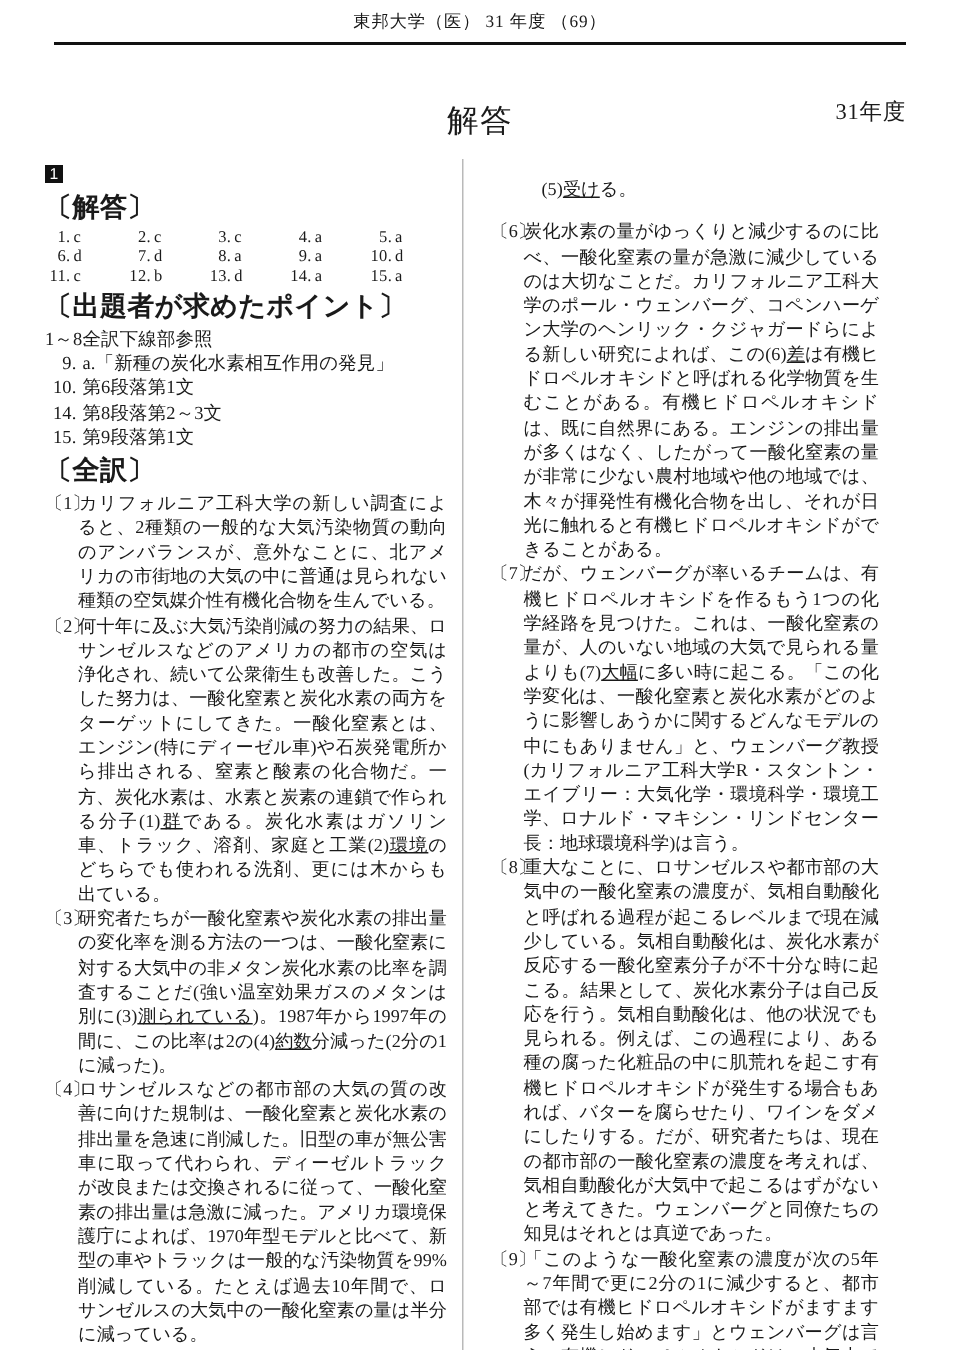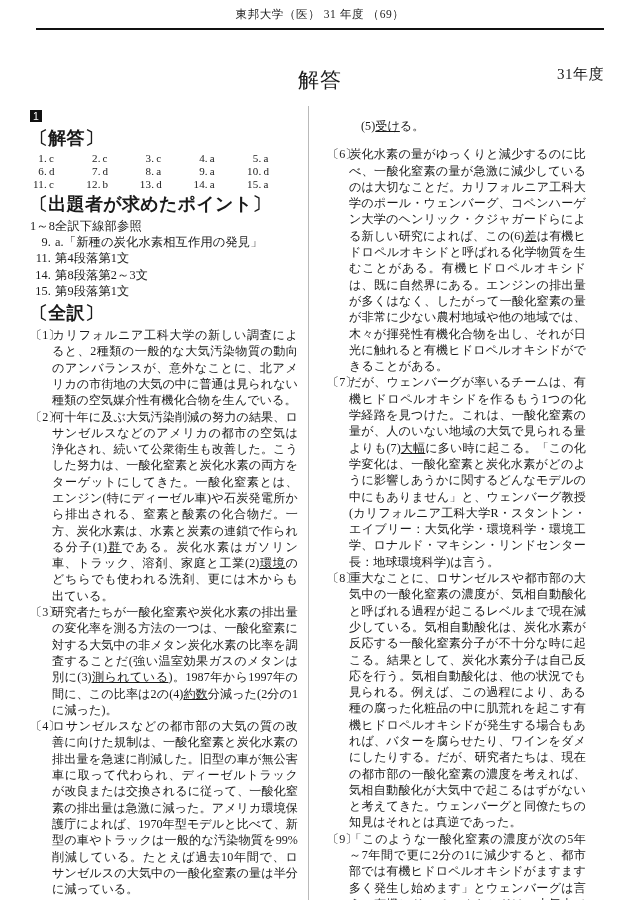--- a/index.html
+++ b/index.html
@@ -206,21 +206,21 @@
         <div class="ans-cell"><span class="ans-num">13.</span><span class="ans-val">d</span></div>
         <div class="ans-cell"><span class="ans-num">14.</span><span class="ans-val">a</span></div>
         <div class="ans-cell"><span class="ans-num">15.</span><span class="ans-val">a</span></div>
       </div>
 
       <div class="bracket-head">〔出題者が求めたポイント〕</div>
 
       <div class="point-list">
         <div class="point-row"><span class="point-lbl">1～8.</span><span class="point-txt">全訳下線部参照</span></div>
         <div class="point-row"><span class="point-lbl">9.</span><span class="point-txt">a.「新種の炭化水素相互作用の発見」</span></div>
-        <div class="point-row"><span class="point-lbl">11.</span><span class="point-txt">第4段落第1文</span></div>
+        <div class="point-row"><span class="point-lbl">10.</span><span class="point-txt">第6段落第1文</span></div>
         <div class="point-row"><span class="point-lbl">14.</span><span class="point-txt">第8段落第2～3文</span></div>
         <div class="point-row"><span class="point-lbl">15.</span><span class="point-txt">第9段落第1文</span></div>
       </div>
 
       <div class="bracket-head">〔全訳〕</div>
 
       <p class="para"><span class="para-num">〔1〕</span><span>カリフォルニア工科大学の新しい調査によると、2種類の一般的な大気汚染物質の動向のアンバランスが、意外なことに、北アメリカの市街地の大気の中に普通は見られない種類の空気媒介性有機化合物を生んでいる。</span></p>
 
       <p class="para"><span class="para-num">〔2〕</span><span>何十年に及ぶ大気汚染削減の努力の結果、ロサンゼルスなどのアメリカの都市の空気は浄化され、続いて公衆衛生も改善した。こうした努力は、一酸化窒素と炭化水素の両方をターゲットにしてきた。一酸化窒素とは、エンジン(特にディーゼル車)や石炭発電所から排出される、窒素と酸素の化合物だ。一方、炭化水素は、水素と炭素の連鎖で作られる分子</span><span>(1)</span><u class="ul">群</u><span>である。炭化水素はガソリン車、トラック、溶剤、家庭と工業</span><span>(2)</span><u class="ul">環境</u><span>のどちらでも使われる洗剤、更には木からも出ている。</span></p>
 

